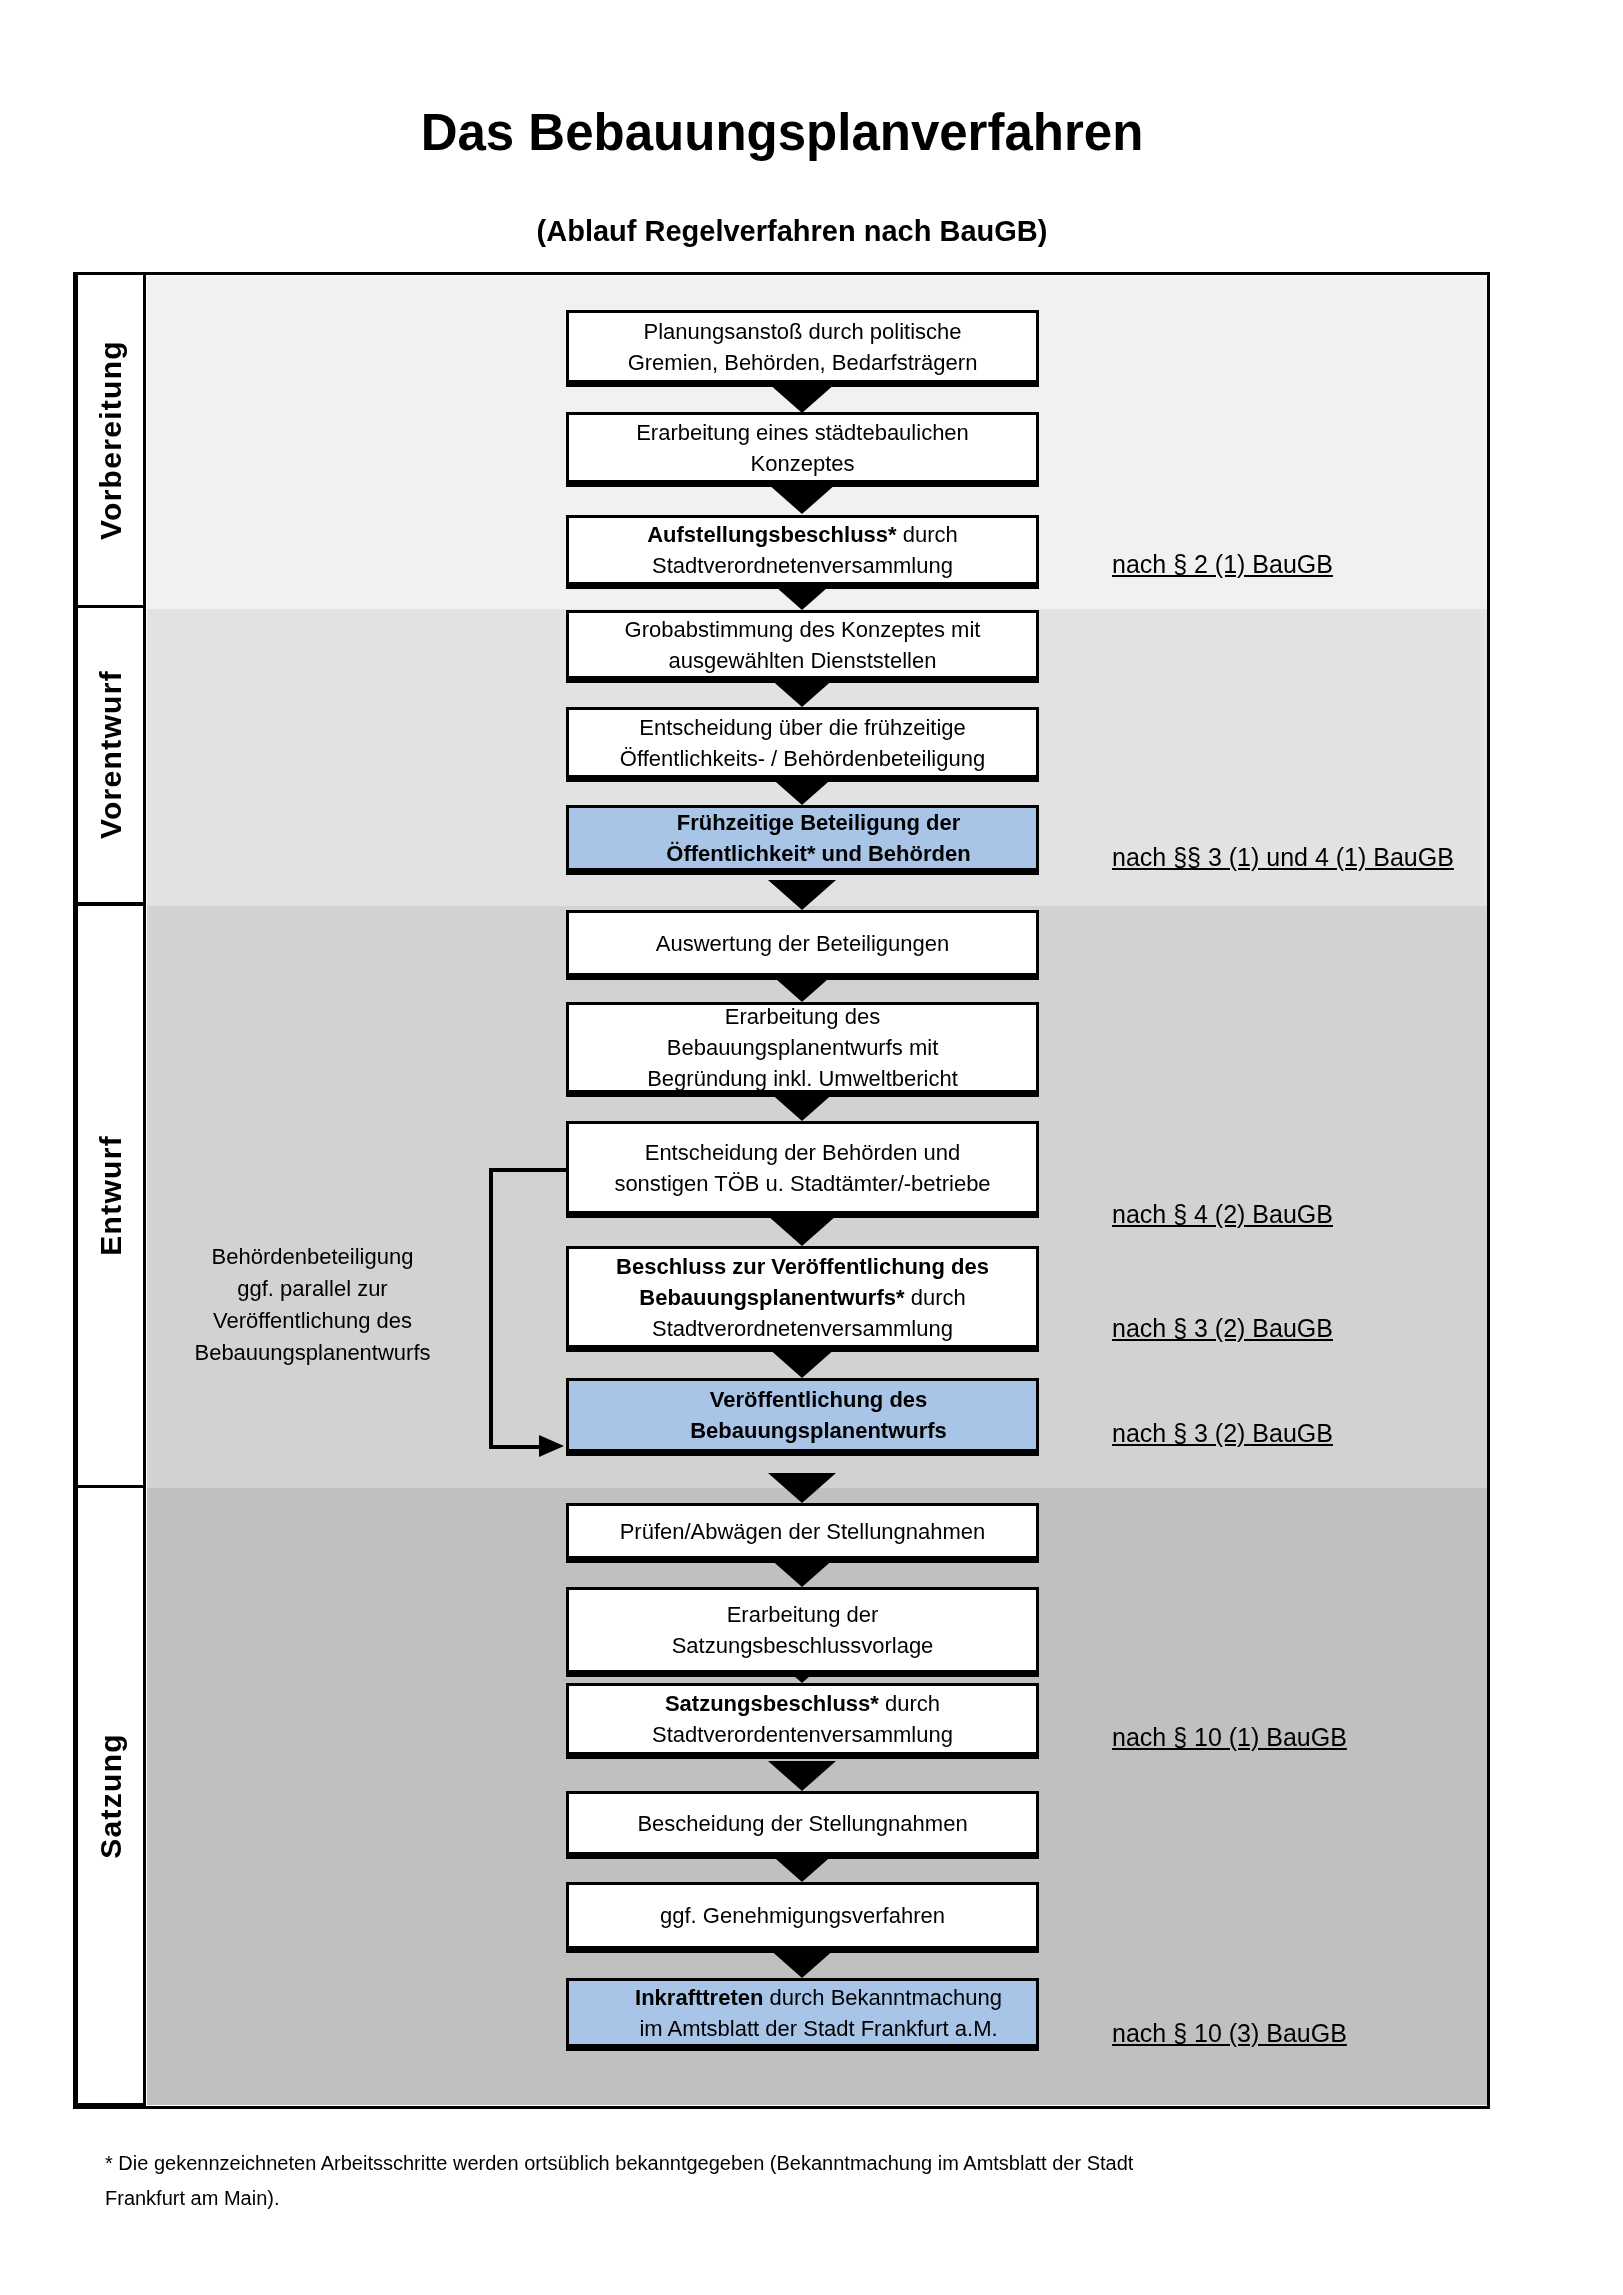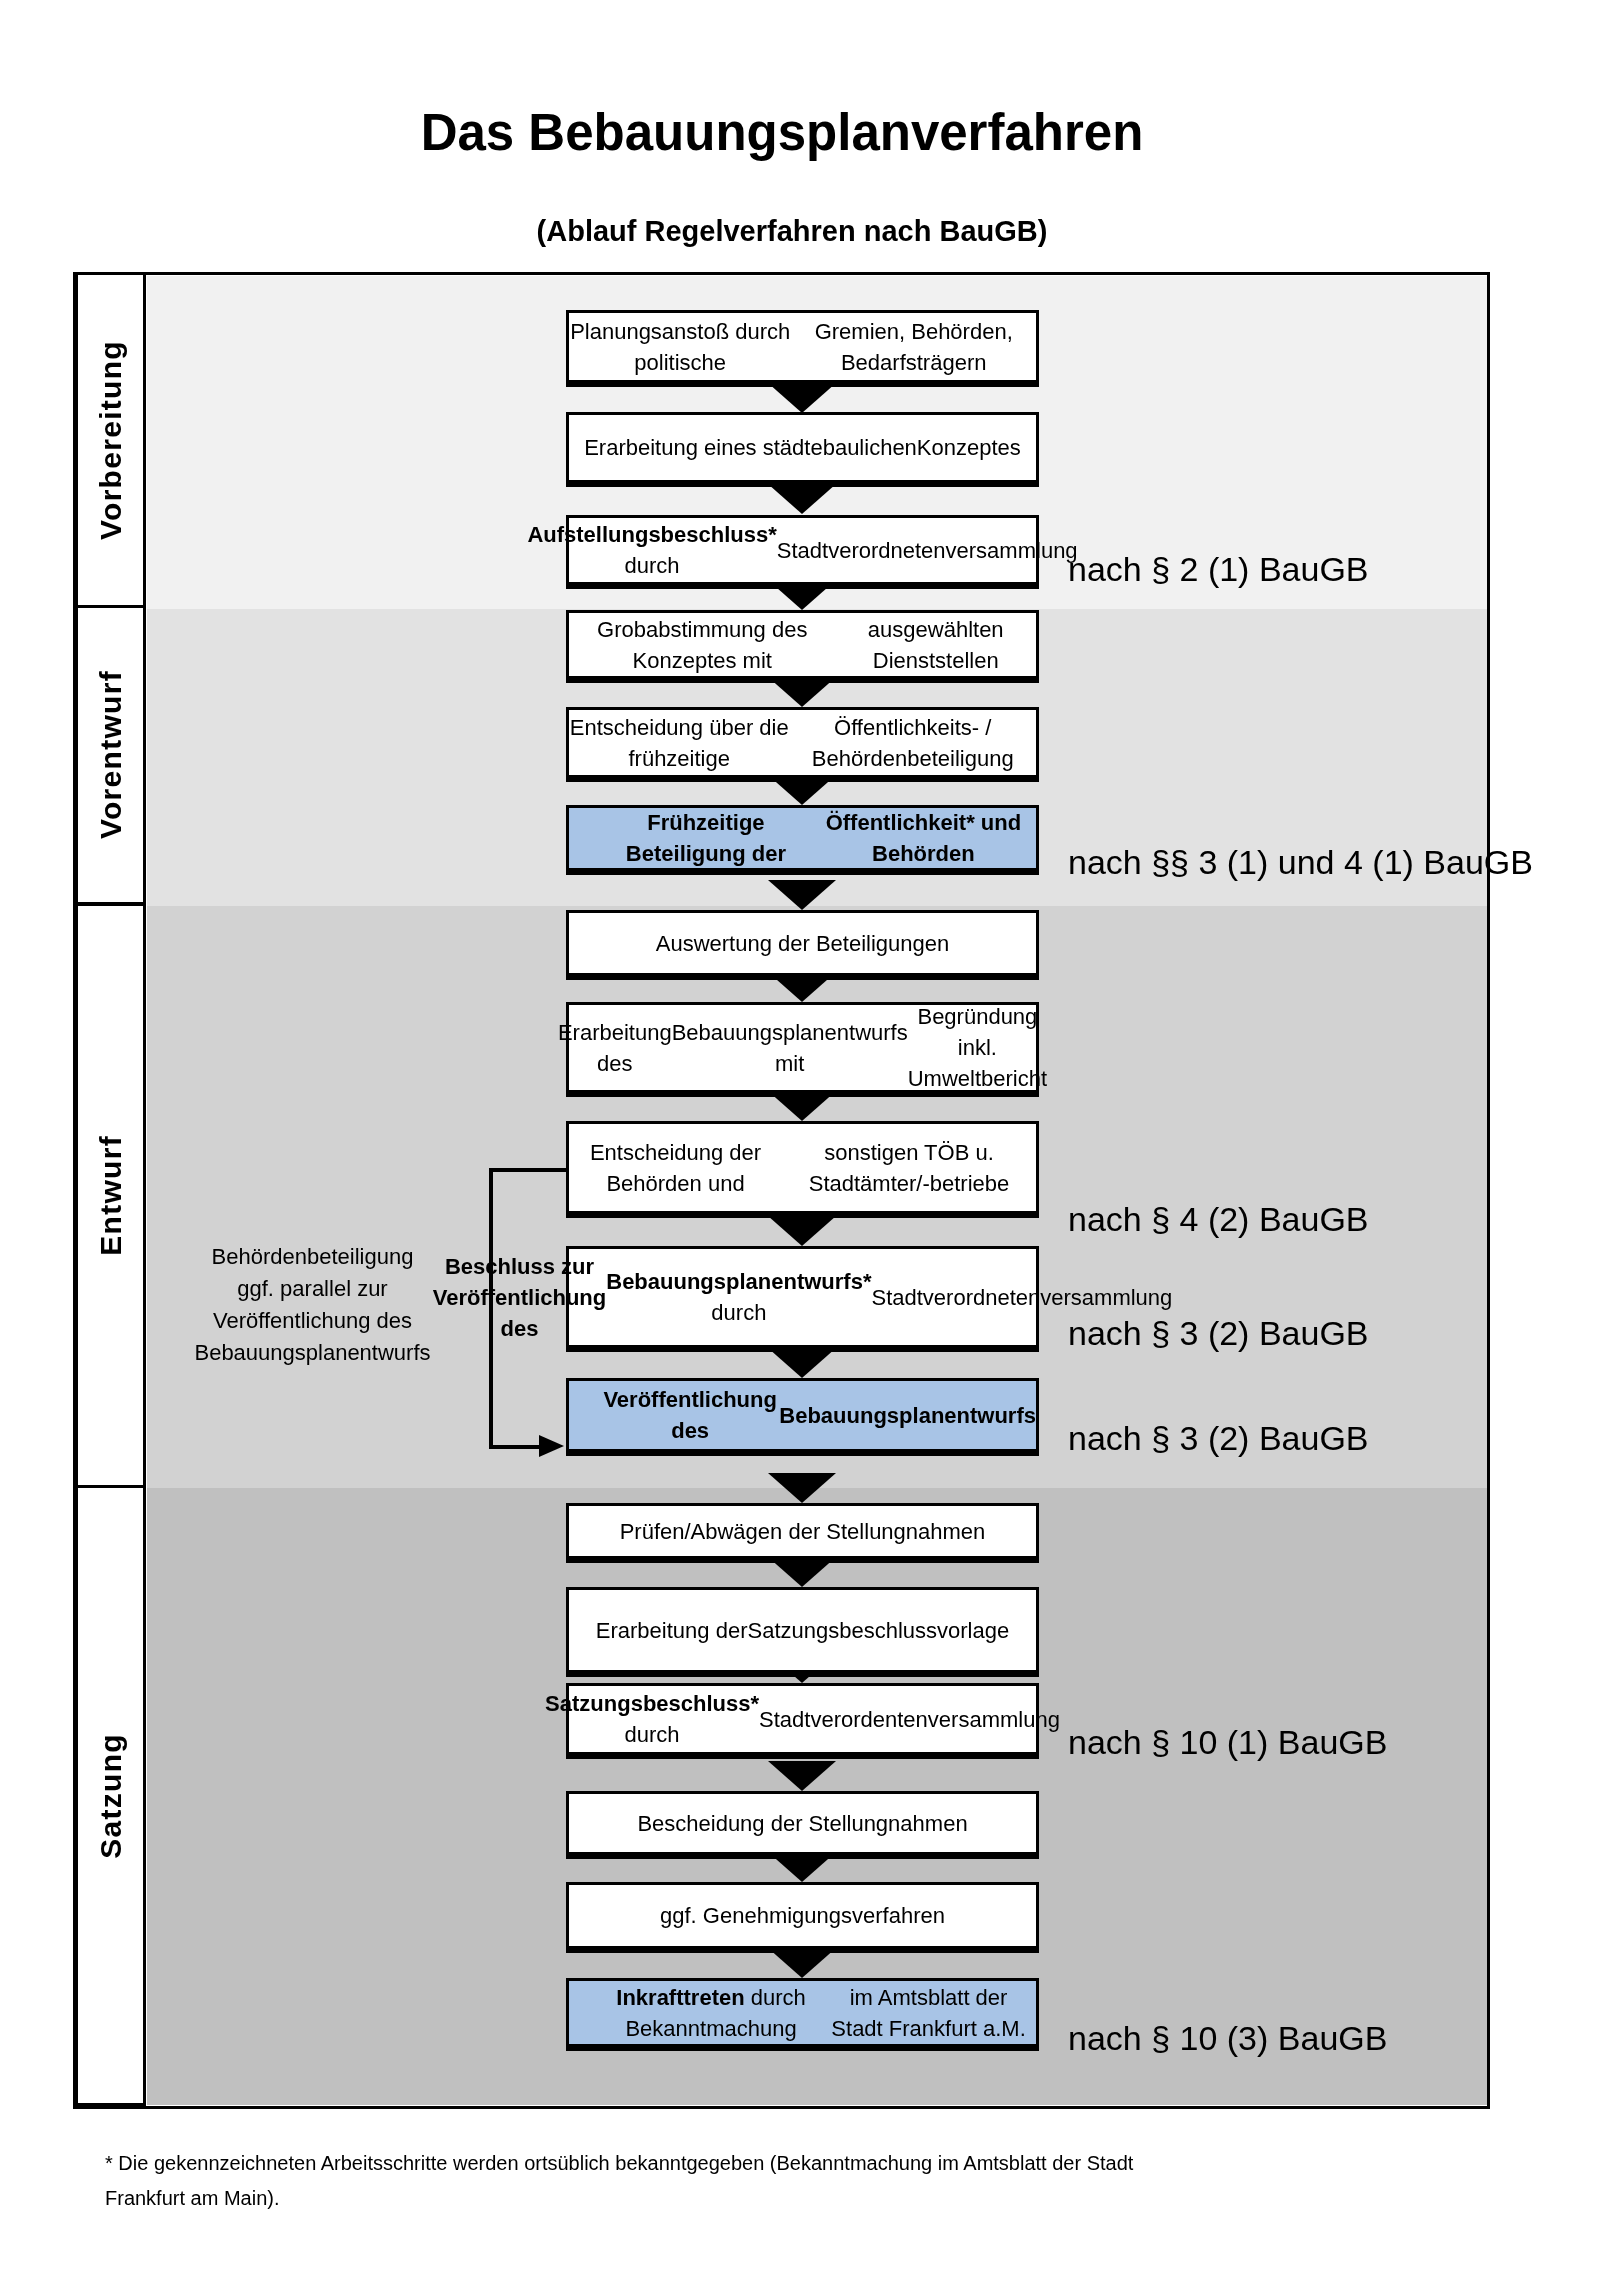--- a/index.html
+++ b/index.html
@@ -21,30 +21,30 @@
   
   .plabel{position:absolute;left:75px;width:71px;background:#fff;border:3.3px solid #000;
           box-sizing:border-box;z-index:5;display:flex;align-items:center;justify-content:center;}
   .pl1{top:272px;height:337px;} .pl2{top:605px;height:300px;}
   .pl3{top:903px;height:585px;} .pl4{top:1485px;height:621px;}
   .vtext{writing-mode:vertical-rl;transform:rotate(180deg);
          font-size:30px;font-weight:bold;letter-spacing:1.3px;white-space:nowrap;}
   
   .fbox{position:absolute;left:566px;width:473px;background:#fff;
         border:3.9px solid #000;border-bottom-width:7.9px;box-sizing:border-box;z-index:10;
-        display:flex;flex-direction:row;justify-content:center;align-items:center;
+        display:flex;flex-direction:column;justify-content:center;align-items:center;
         font-size:22px;line-height:31px;text-align:center;}
   .fbox.hl{background:var(--highlight,#a8c4e6);padding-left:32px;}
   .fbox .b{font-weight:bold;}
   
   .arr{position:absolute;left:768px;width:0;height:0;z-index:8;
        border-left:34px solid transparent;border-right:34px solid transparent;
        border-top:30px solid #000;}
   
-  .ref{position:absolute;left:1068px;font-size:34px;white-space:nowrap;z-index:12;}
+  .ref{position:absolute;left:1112px;font-size:25px;white-space:nowrap;z-index:12;text-decoration:underline;}
   
   .annot{position:absolute;left:149px;top:1241px;width:327px;text-align:center;
          font-size:22px;line-height:32px;z-index:12;}
   
   .cline{position:absolute;background:#000;z-index:9;}
   .c-stub{left:489px;top:1168px;width:77px;height:3.9px;}
   .c-vert{left:489px;top:1168px;width:3.9px;height:279px;}
   .c-bot{left:489px;top:1445px;width:52px;height:3.9px;}
   .c-head{position:absolute;left:539px;top:1435px;width:0;height:0;z-index:9;
           border-top:11.8px solid transparent;border-bottom:11.8px solid transparent;

